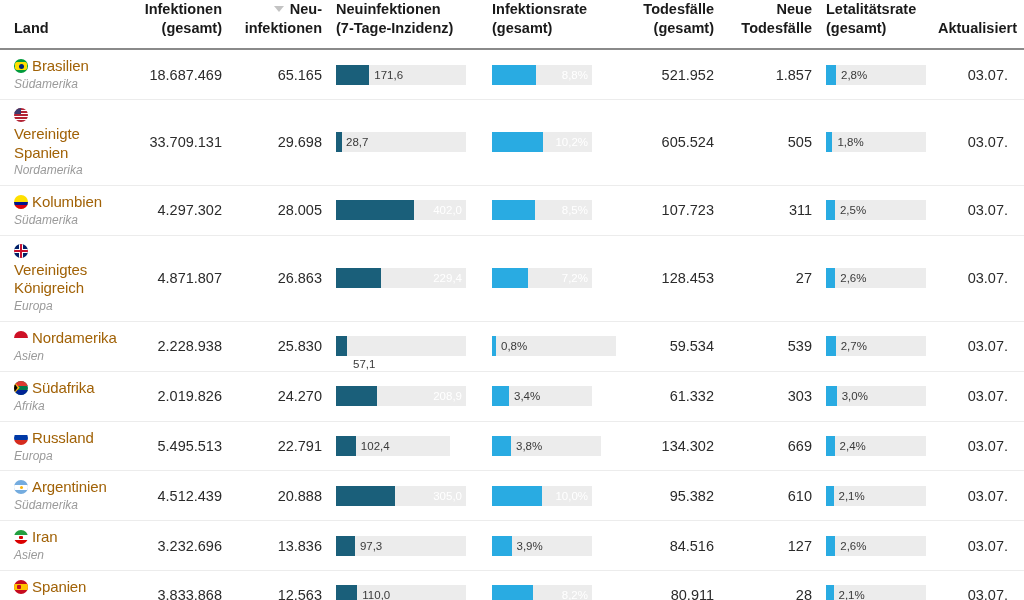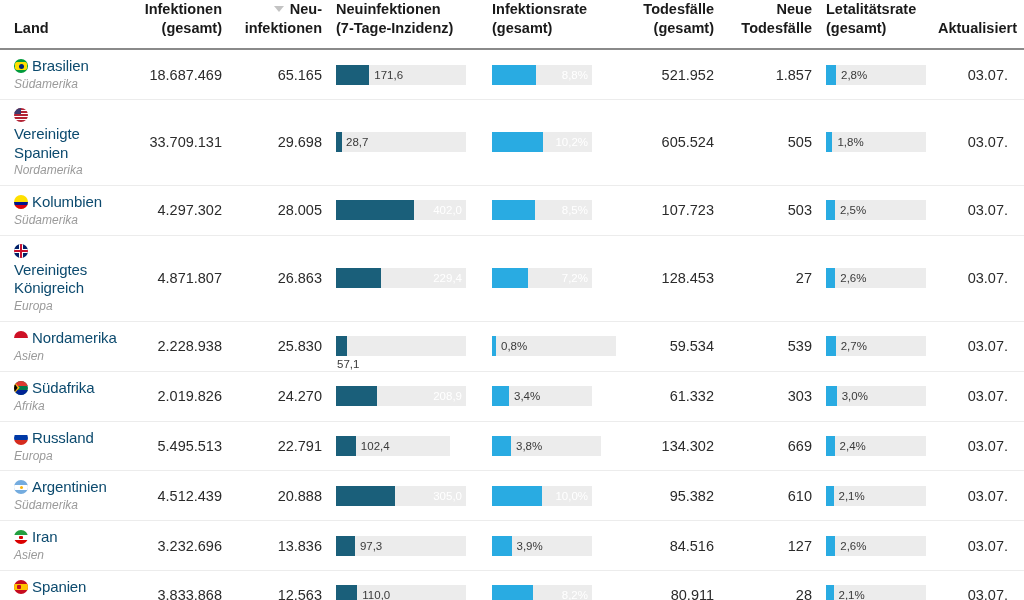--- a/index.html
+++ b/index.html
@@ -68,21 +68,21 @@
     width: 14px; height: 14px;
     border-radius: 50%;
     vertical-align: -2px;
     margin-right: 4px;
     overflow: hidden;
     position: relative;
     background: #ddd;
     flex: 0 0 auto;
   }
   .cname {
-    color: #0c4a6e;
+    color: #a16207;
     font-size: 15px;
     font-weight: normal;
     letter-spacing: -0.1px;
   }
   .cname.multi { display: block; }
   .continent {
     display: block;
     font-size: 12px;
     font-style: italic;
     color: #9a9a9a;
@@ -268,21 +268,21 @@
               <span class="bar-label inside" style="right:4px;justify-content:flex-end;">402,0</span>
             </div>
           </td>
           <td class="c-bar">
             <div class="bar-track rate" style="width:100px">
               <div class="bar-fill cyan" style="width:42.5px"></div>
               <span class="bar-label inside" style="right:4px;justify-content:flex-end;">8,5%</span>
             </div>
           </td>
           <td class="c-num">107.723</td>
-          <td class="c-num">503</td>
+          <td class="c-num">311</td>
           <td class="c-bar">
             <div class="bar-track rate" style="width:100px">
               <div class="bar-fill cyan" style="width:8.928571428571429px"></div>
               <span class="bar-label" style="left:13.928571428571429px;">2,5%</span>
             </div>
           </td>
           <td class="c-num" style="padding-right:16px">03.07.</td>
         </tr>
         <tr>
           <td class="c-land">
@@ -322,21 +322,21 @@
             <div class="country-block">
               <span class="country-line"><span class="flag f-id"></span><span class="cname">Nordamerika</span></span>
               <span class="continent">Asien</span>
             </div>
           </td>
           <td class="c-num">2.228.938</td>
           <td class="c-num">25.830</td>
           <td class="c-bar">
             <div class="bar-track" style="width:130px">
               <div class="bar-fill" style="width:11.07910447761194px"></div>
-              <span class="bar-label" style="left:1px;margin-top:28px;">57,1</span>
+              <span class="bar-label" style="left:17px;margin-top:28px;">57,1</span>
             </div>
           </td>
           <td class="c-bar">
             <div class="bar-track rate" style="width:124px">
               <div class="bar-fill cyan" style="width:4px"></div>
               <span class="bar-label" style="left:9px;">0,8%</span>
             </div>
           </td>
           <td class="c-num">59.534</td>
           <td class="c-num">539</td>

